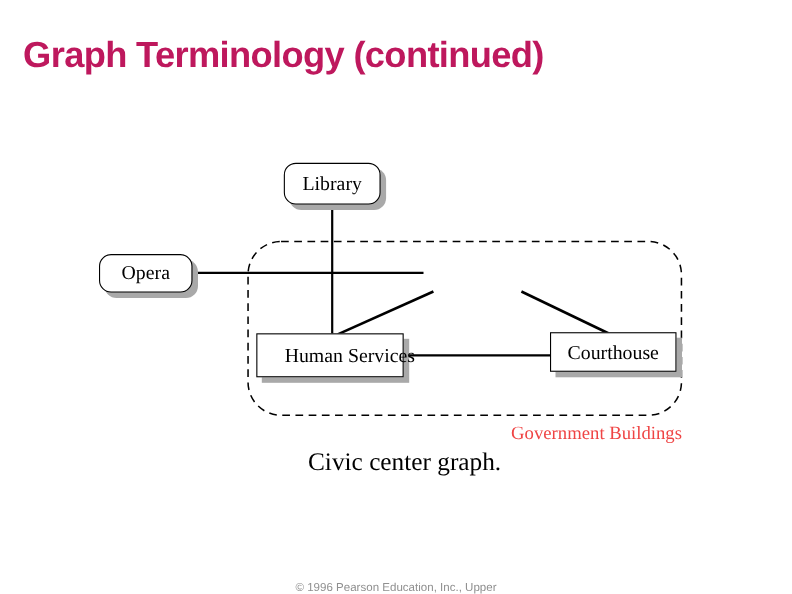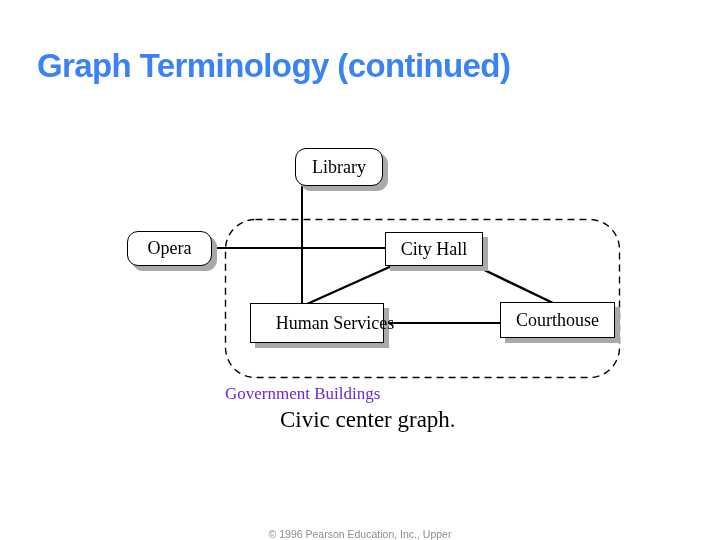--- a/index.html
+++ b/index.html
@@ -2,43 +2,43 @@
 <html><head>
 <meta charset="utf-8">
 <style>
   html,body { margin:0; padding:0; background:#fff; }
   .slide {
     position:relative; width:720px; height:540px;
     background:#ffffff; overflow:hidden;
     font-family:"Liberation Serif", serif;
   }
   .title {
-    position:absolute; left:21px; top:30px; margin:16px;
+    position:absolute; left:21px; top:30px; margin:0;
     font-family:"Liberation Sans", sans-serif;
     font-size:33px; font-weight:600; letter-spacing:-0.6px;
-    color:#3b82f6; line-height:40px; white-space:nowrap;
+    color:#be185d; line-height:40px; white-space:nowrap;
   }
   .diagram { position:absolute; left:0; top:0; width:720px; height:540px; }
   .edges { position:absolute; left:0; top:0; width:720px; height:540px; }
   .node {
     position:absolute; box-sizing:border-box;
     background:#ffffff; border:1.7px solid #000000;
     box-shadow:5px 5px 0 #a9a9a9;
     display:flex; align-items:center; justify-content:center;
     font-size:18px; color:#000000; white-space:nowrap;
   }
-  .node.rounded { border-radius:11px;margin-left:37px; }
+  .node.rounded { border-radius:11px; }
   .node-library        { left:258px; top:148px; width:88px;  height:38px; }
   .node-opera          { left:90px;  top:231px; width:85px;  height:35px; }
   .node-city-hall      { left:385px; top:232px; width:98px;  height:34px; }
-  .node-human-services { left:250px; top:303px; width:134px; height:40px;padding-left:36px; }
+  .node-human-services { left:233px; top:303px; width:134px; height:40px;padding-left:36px; }
   .node-courthouse     { left:500px; top:302px; width:115px; height:36px; }
   .group-label {
     position:absolute; left:225px; top:384px; width:395px;
-    text-align:left; font-size:17px; color:#6d28d9;
+    text-align:right; font-size:17px; color:#ef4444;
   }
   .caption {
     position:absolute; left:280px; top:407px;
     font-size:23px; color:#000000;
   }
   .footer {
     position:absolute; left:160px; top:499px; width:400px;
     text-align:center;
     font-family:"Liberation Sans", sans-serif;
     font-size:10.5px; line-height:14px; color:#8f8f8f;
@@ -64,23 +64,20 @@
     </svg>
 
     <div class="node rounded node-library">
       <span>Library</span>
     </div>
 
     <div class="node rounded node-opera">
       <span>Opera</span>
     </div>
 
-    <div class="node node-city-hall">
-      <span>City Hall</span>
-    </div>
 
     <div class="node node-human-services">
       <span>Human Services</span>
     </div>
 
     <div class="node node-courthouse">
       <span>Courthouse</span>
     </div>
 
     <div class="group-label">Government Buildings</div>

